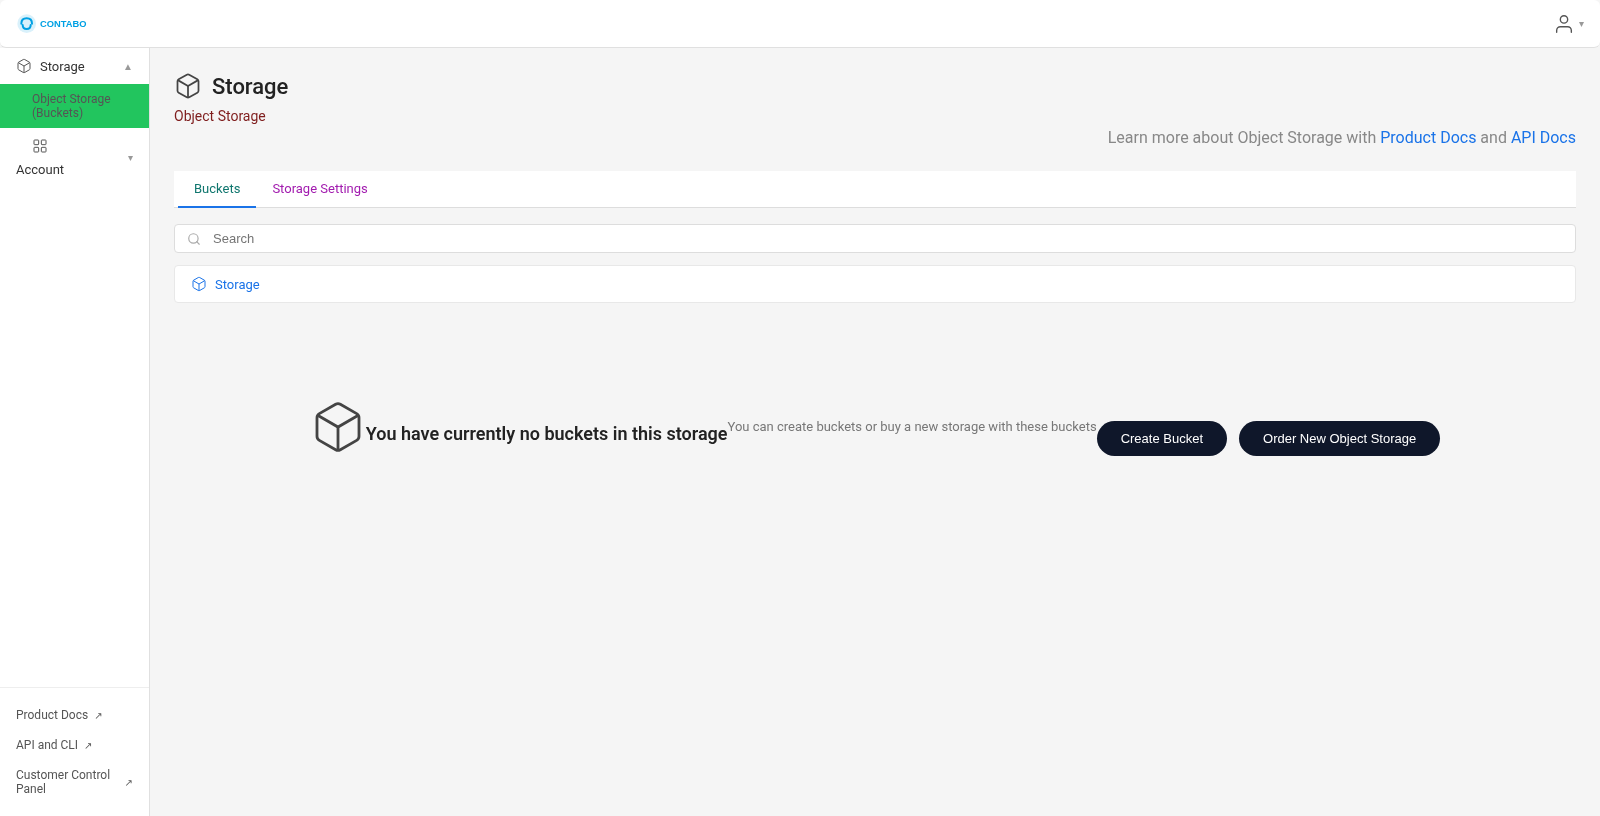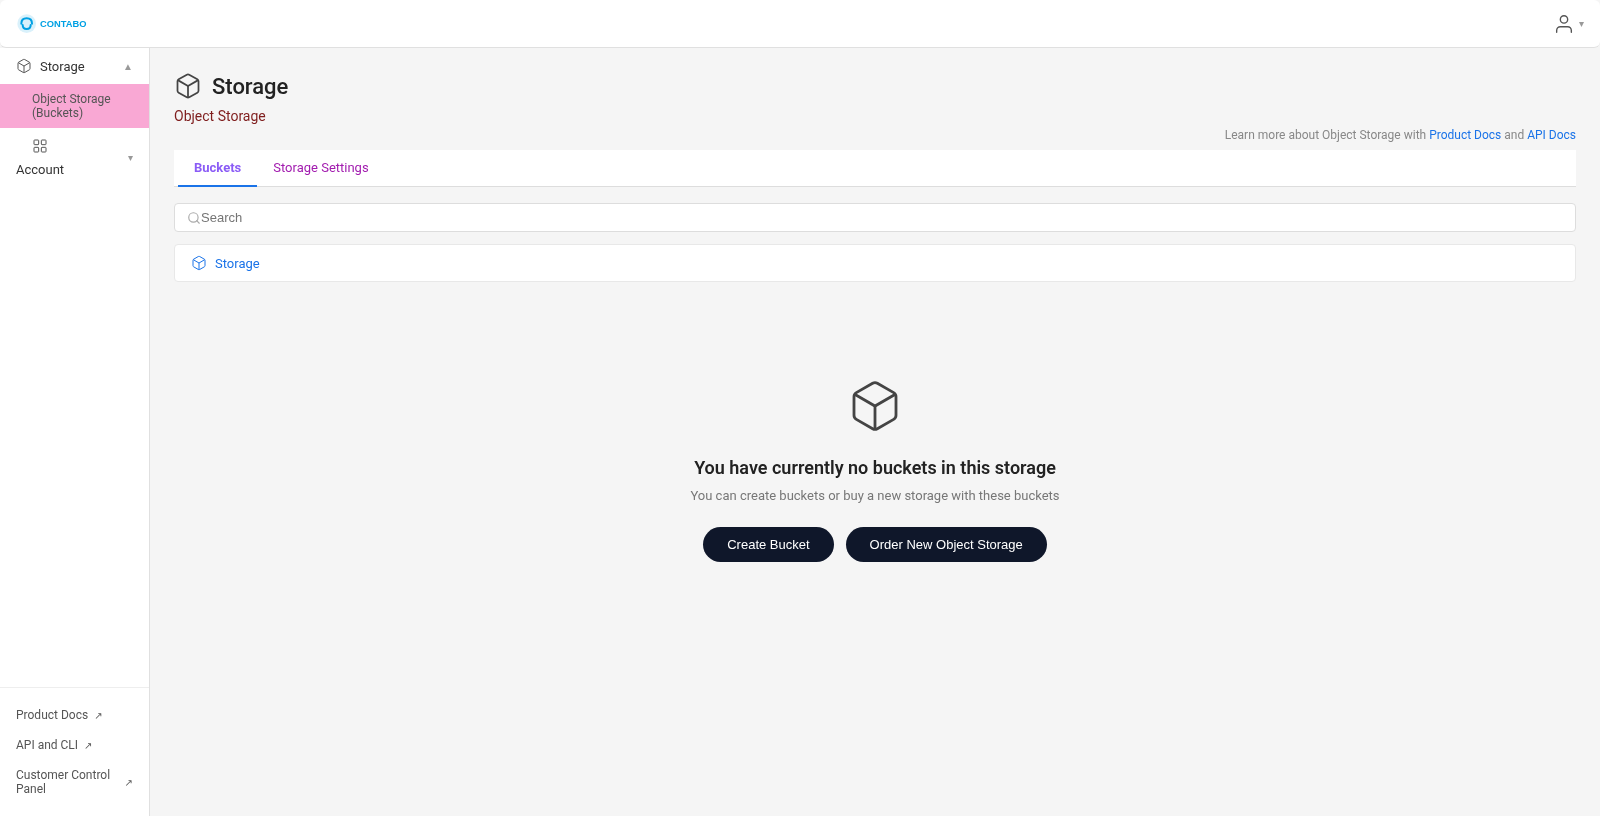--- a/index.html
+++ b/index.html
@@ -57,21 +57,21 @@
       padding: 10px 16px;
       cursor: pointer;
       font-size: 13px;
       color: #333;
     }
     .sidebar-subitem {
       padding: 8px 16px 8px 32px;
       font-size: 12px;
       color: #555;
       cursor: pointer;
-      background: #f9a8d4;
+      background: #22c55e;
     }
     .sidebar-bottom {
       padding: 12px 0;
       border-top: 1px solid #eee;
     }
     .sidebar-bottom-link {
       display: flex;
       align-items: center;
       gap: 6px;
       padding: 8px 16px;
@@ -99,23 +99,23 @@
       font-weight: 500;
       color: #222;
     }
     .page-subtitle {
       font-size: 14px;
       color: #7f1d1d;
       margin-bottom: 4px;
     }
     .info-row {
       text-align: right;
-      font-size: 12px;
+      font-size: 16px;
       color: #888;
-      margin-bottom: 8px;
+      margin-bottom: 24px;
     }
     .info-row a {
       color: #1a73e8;
       text-decoration: none;
     }
 
     
     .tabs {
       display: flex;
       gap: 0;
@@ -127,34 +127,34 @@
     .tab {
       padding: 10px 16px;
       font-size: 13px;
       cursor: pointer;
       border-bottom: 2px solid transparent;
       color: #a21caf;
       margin-bottom: -1px;
     }
     .tab.active {
       border-bottom-color: #1a73e8;
-      color: #8b5cf6;
-      font-weight: 700;
+      color: #0f766e;
+      font-weight: 400;
     }
 
     
     .search-bar {
       display: flex;
       align-items: center;
       background: #fff;
       border: 1px solid #ddd;
       border-radius: 4px;
       padding: 6px 12px;
       margin-bottom: 12px;
-      gap: 0;
+      gap: 12px;
     }
     .search-bar input {
       border: none;
       outline: none;
       flex: 1;
       font-size: 13px;
       color: #333;
       background: transparent;
     }
 
@@ -169,21 +169,21 @@
       gap: 8px;
       font-size: 13px;
       color: #1a73e8;
       cursor: pointer;
       margin-bottom: 16px;
     }
 
     
     .empty-state {
       display: flex;
-      flex-direction: column;
+      flex-direction: row;
       align-items: center;
       justify-content: center;
       padding: 80px 0 40px;
       text-align: center;
     }
     .empty-icon {
       margin-bottom: 20px;
       color: #555;
     }
     .empty-title {

